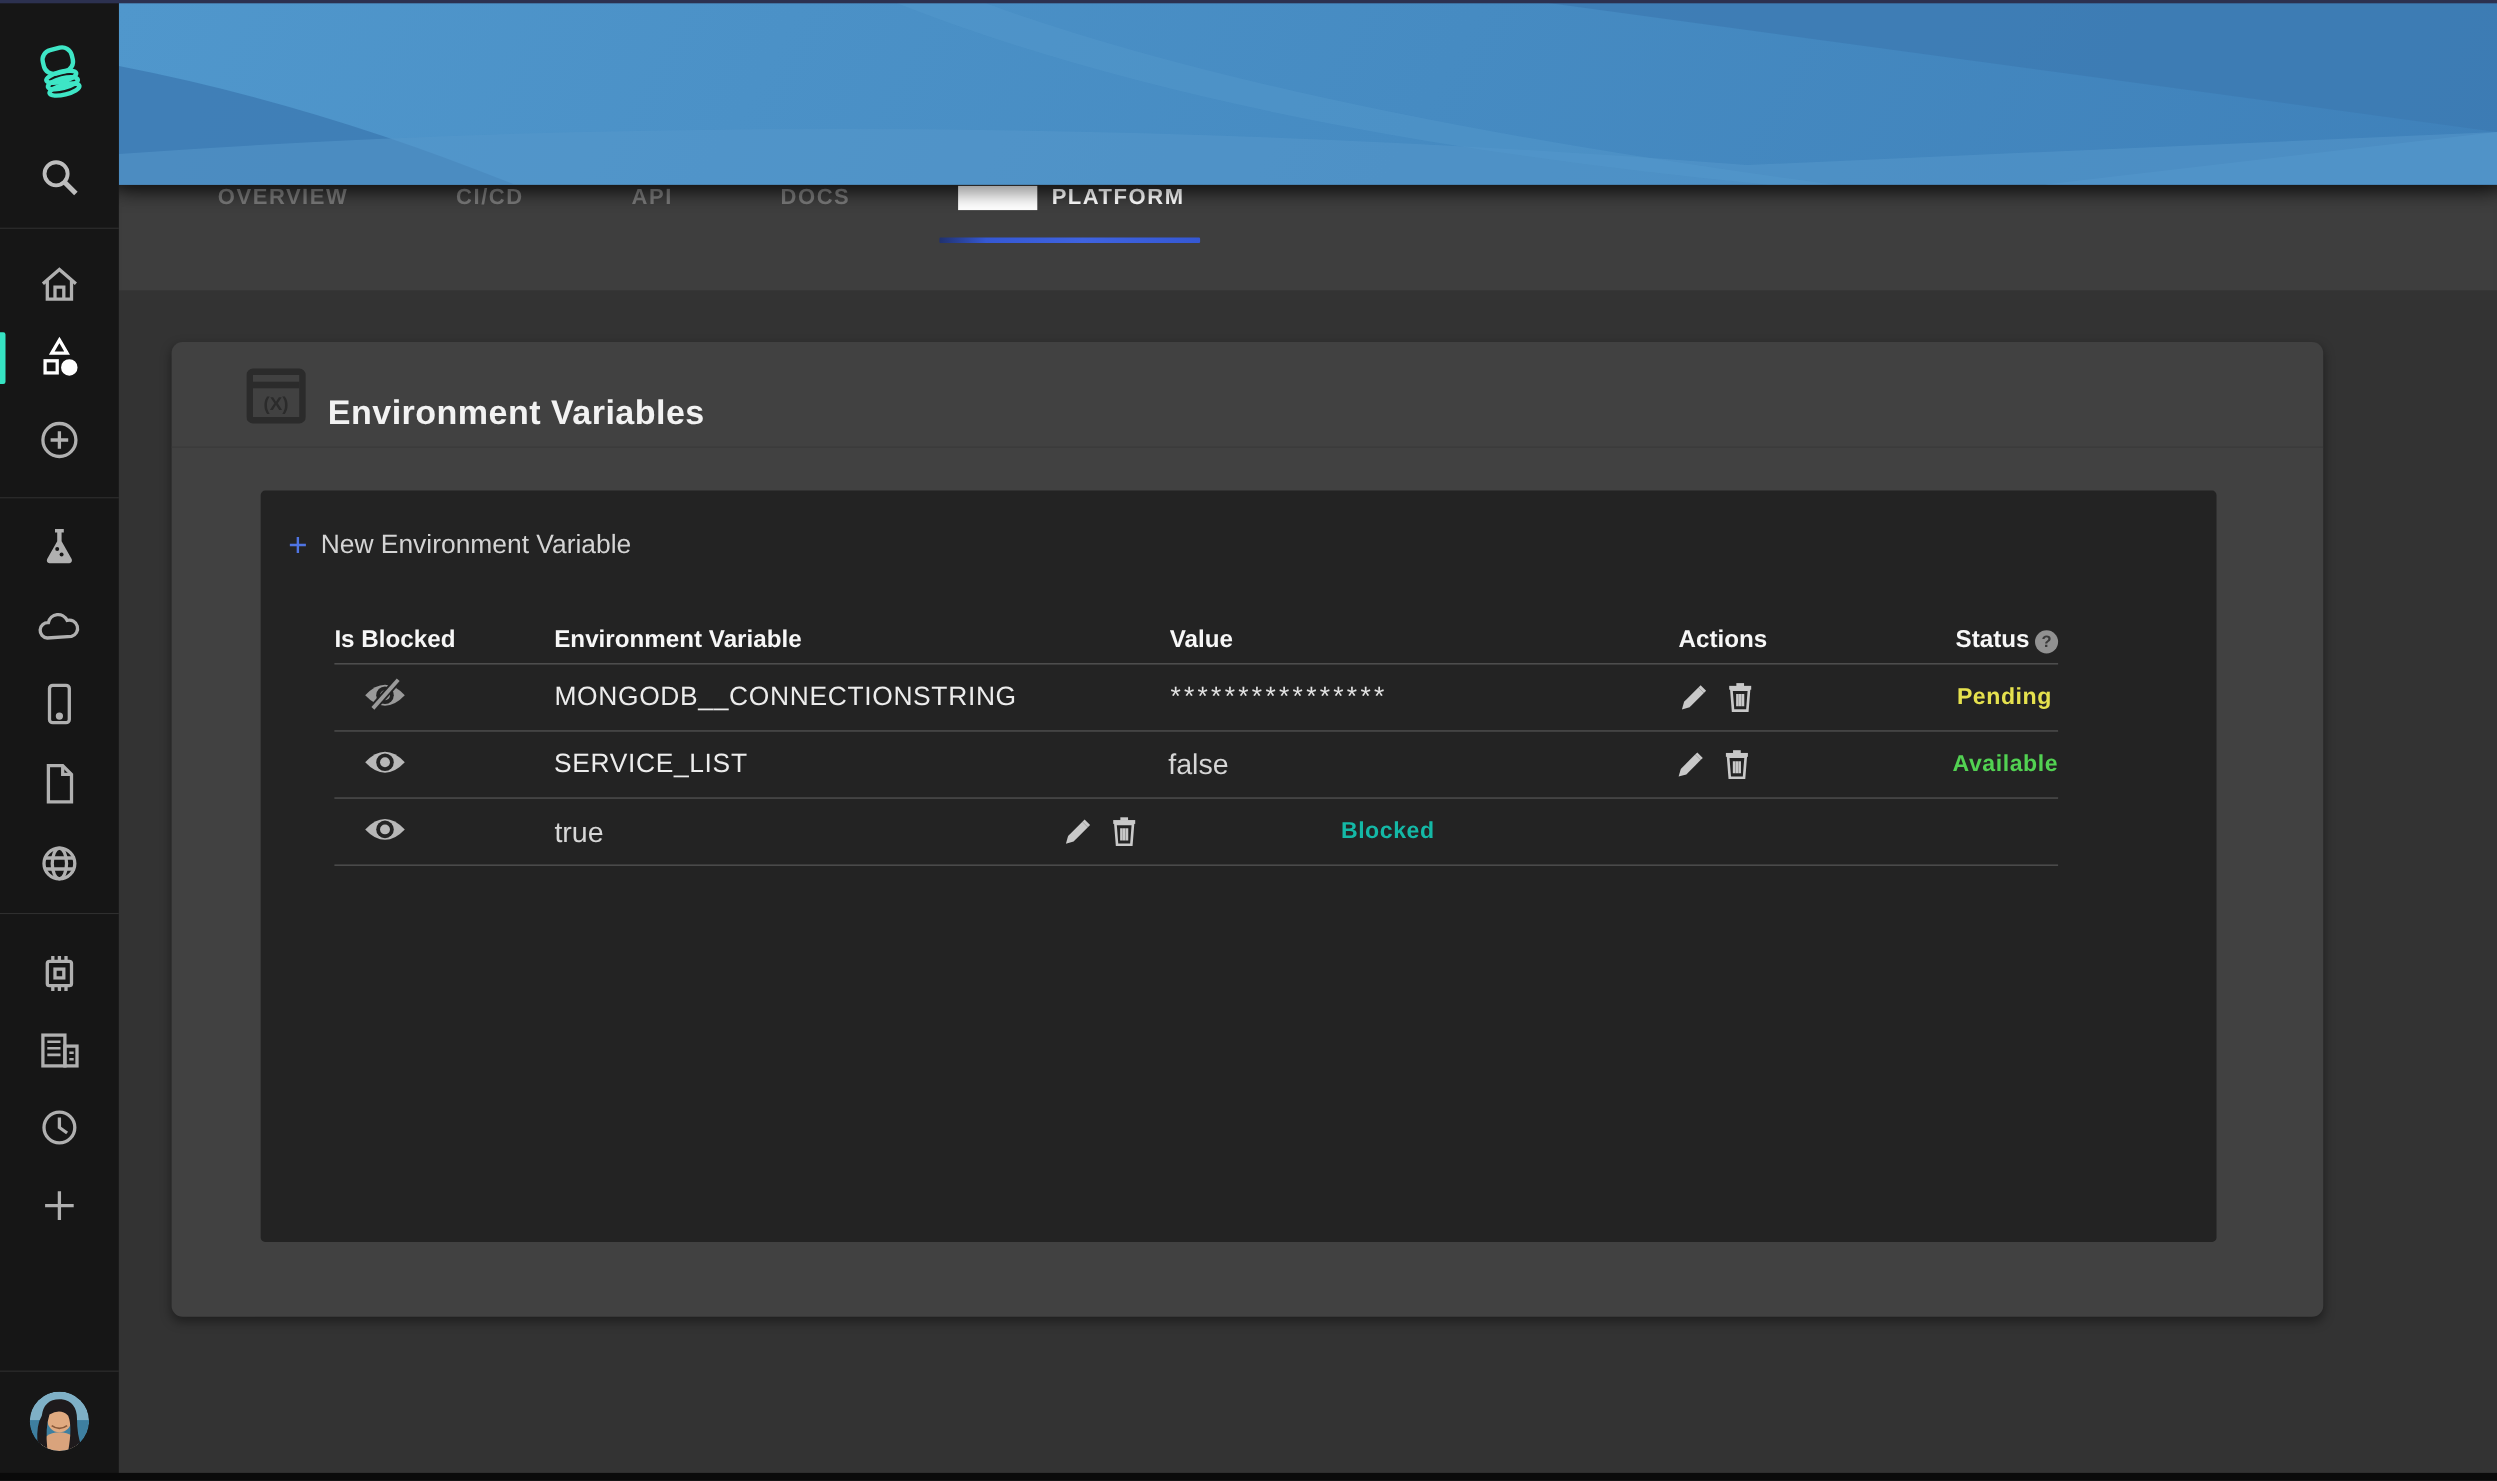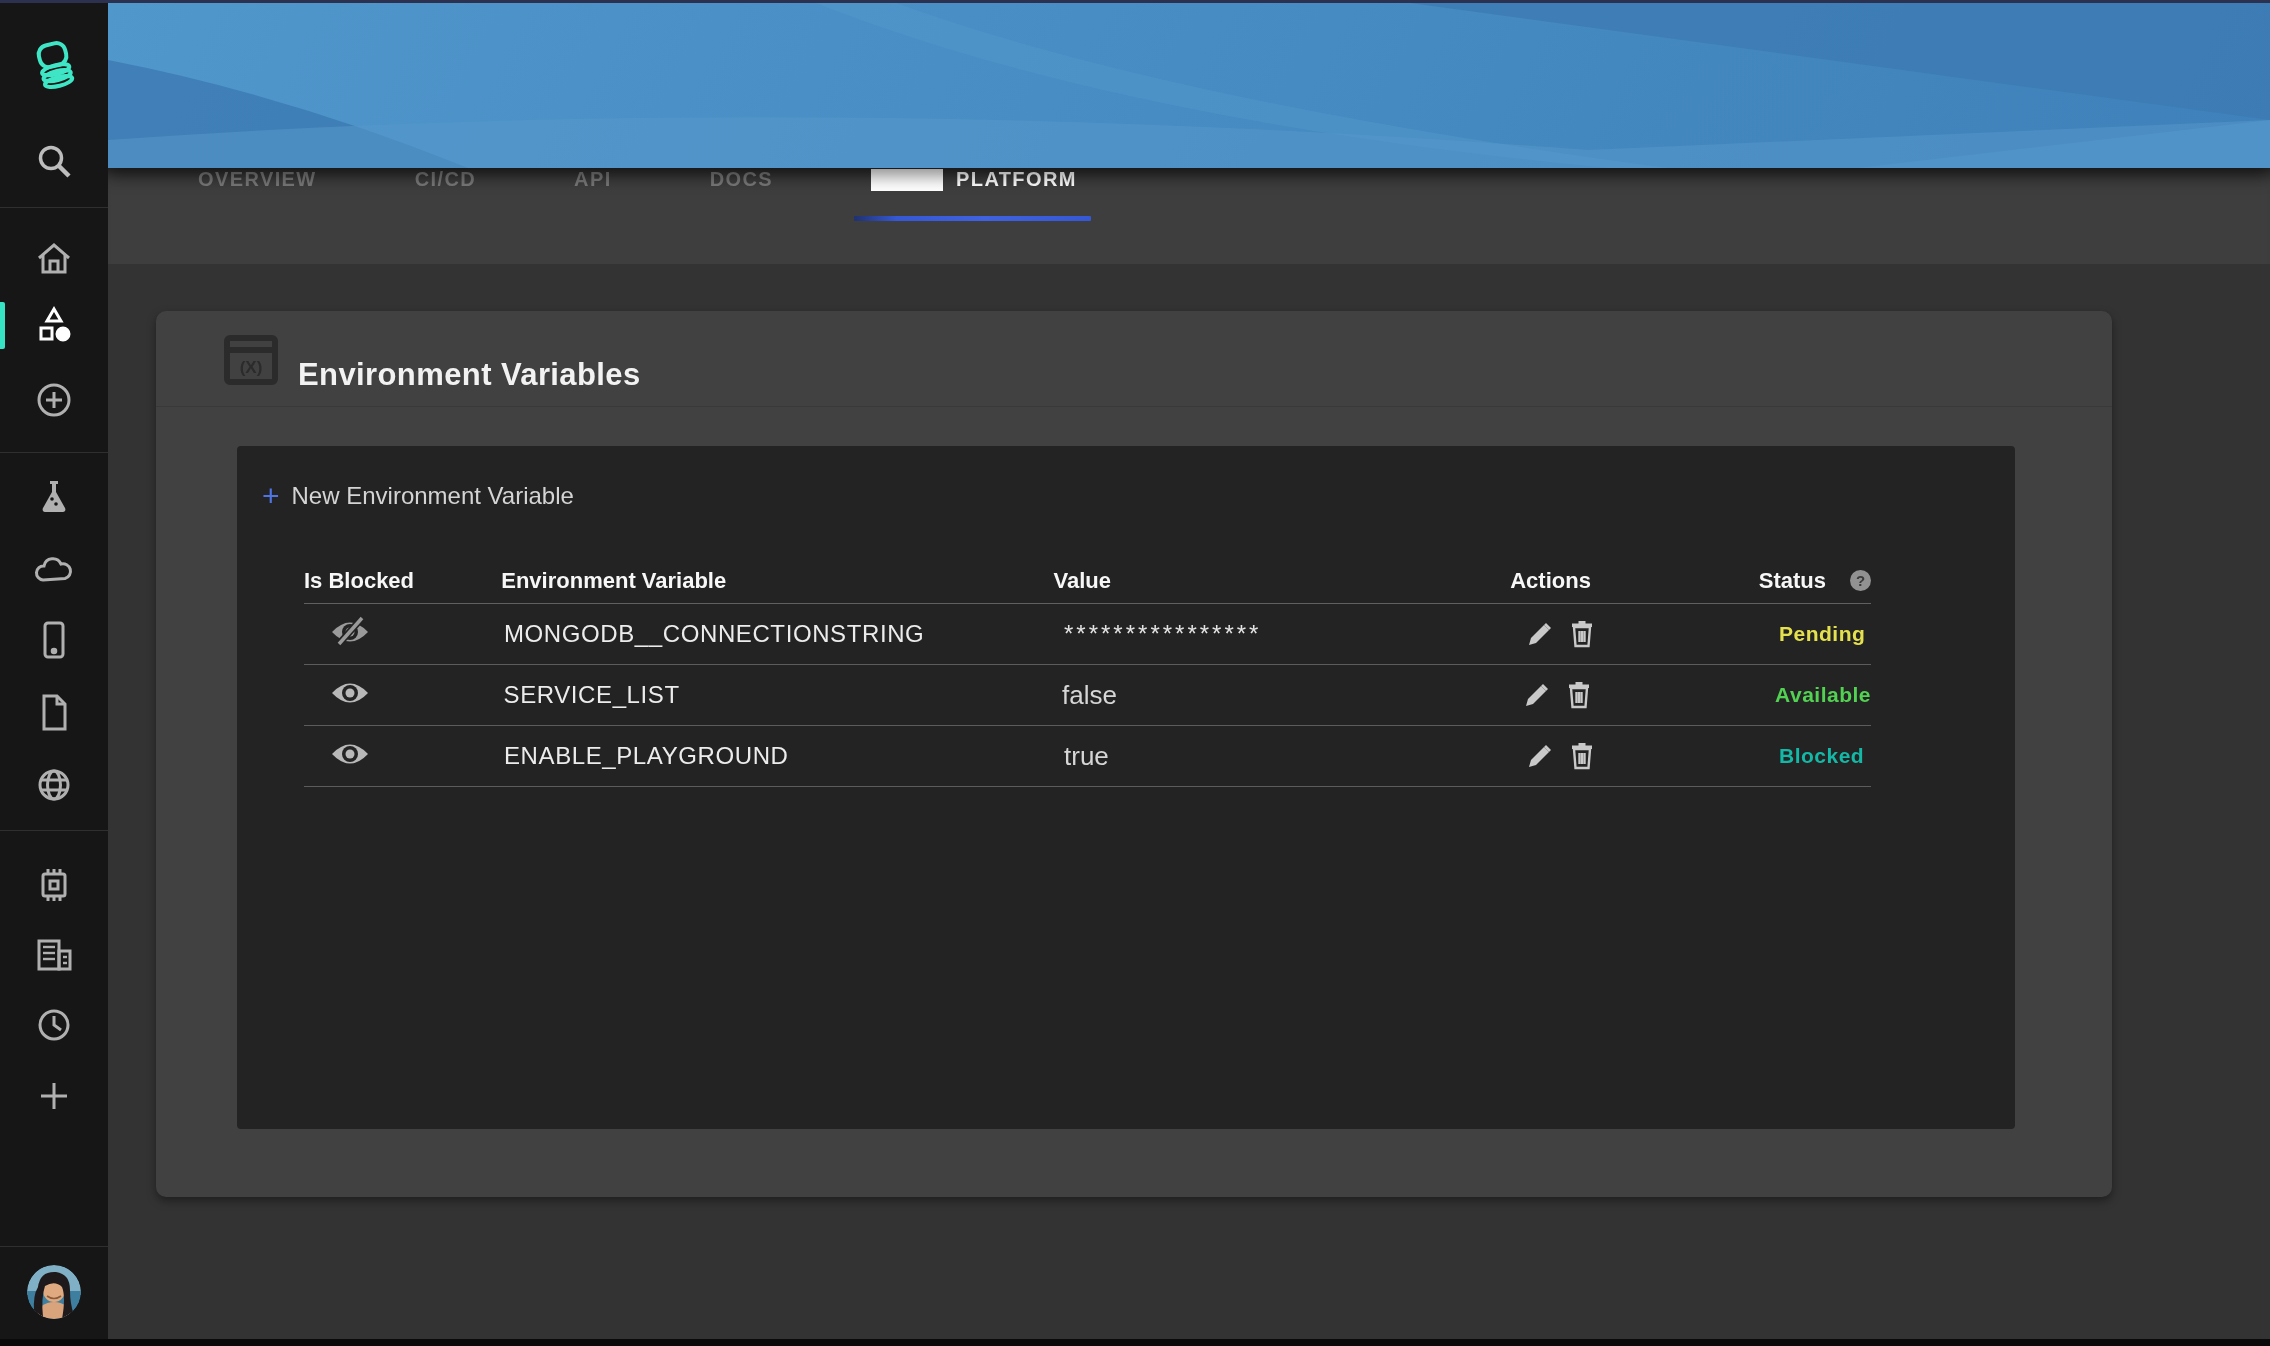--- a/index.html
+++ b/index.html
@@ -54,21 +54,21 @@
 
   .table { position:absolute; left:67px; top:112px; width:1567px; }
   .thead { display:flex; height:46px; align-items:center; border-bottom:1px solid #606060;
            font-size:22px; font-weight:bold; color:#f7f7f7; }
   .trow  { display:flex; height:61px; align-items:center; border-bottom:1px solid #5c5c5c; }
   .c-secret  { width:200px; padding-left:0; }
   .trow .c-secret { padding-left:26px; }
   .c-name    { width:560px; }
   .c-value   { width:463px; }
   .c-actions { width:252px; display:flex; align-items:center; gap:17px; }
-  .c-status  { flex:1; display:flex; align-items:center; gap:24px; }
+  .c-status  { flex:1; display:flex; align-items:flex-end; gap:5px; }
   .trow .c-name  { font-size:24px; color:#ececec; letter-spacing:0.6px; }
   .trow .c-value { font-size:26px; color:#d6d6d6; }
   .trow .c-value.stars { letter-spacing:3px; font-size:24px; color:#e3e3e3; }
   .trow .c-status { font-size:21px; font-weight:bold; letter-spacing:0.5px; }
   .help-badge { width:21px; height:21px; border-radius:50%; background:#919191; color:#3a3a3a;
                 font-size:15px; font-weight:bold; display:inline-flex; align-items:center; justify-content:center;
                 cursor:pointer; }
   .icon-btn { display:inline-flex; cursor:pointer; }
   .eye-wrap { display:inline-flex; cursor:pointer; }
 
@@ -344,21 +344,20 @@
               <span class="c-status" style="color:#52d152">Available</span>
             </div>
             <div class="trow">
               <span class="c-secret"><span class="eye-wrap">
                   <svg width="40" height="30" viewBox="0 0 40 30">
                     <path d="M2 15 Q20 -4 38 15 Q20 34 2 15 Z" fill="#b8b8b8"></path>
                     <circle cx="20" cy="15" r="8" fill="#232323"></circle>
                     <circle cx="20" cy="15" r="4.5" fill="#b8b8b8"></circle>
                   </svg>
                 </span></span>
-              <span class="c-name">ENABLE_PLAYGROUND</span>
               <span class="c-value">true</span>
               <span class="c-actions">
                 <span class="icon-btn">
                   <svg width="26" height="26" viewBox="0 0 26 26">
                     <path d="M2 24 L4 17 L17 4 L22 9 L9 22 Z" fill="#c9c9c9"></path>
                     <path d="M19 2 L24 7 L22 9 L17 4 Z" fill="#c9c9c9"></path>
                   </svg>
                 </span>
                 <span class="icon-btn">
                   <svg width="24" height="28" viewBox="0 0 24 28" fill="none" stroke="#c9c9c9" stroke-width="2.4">

